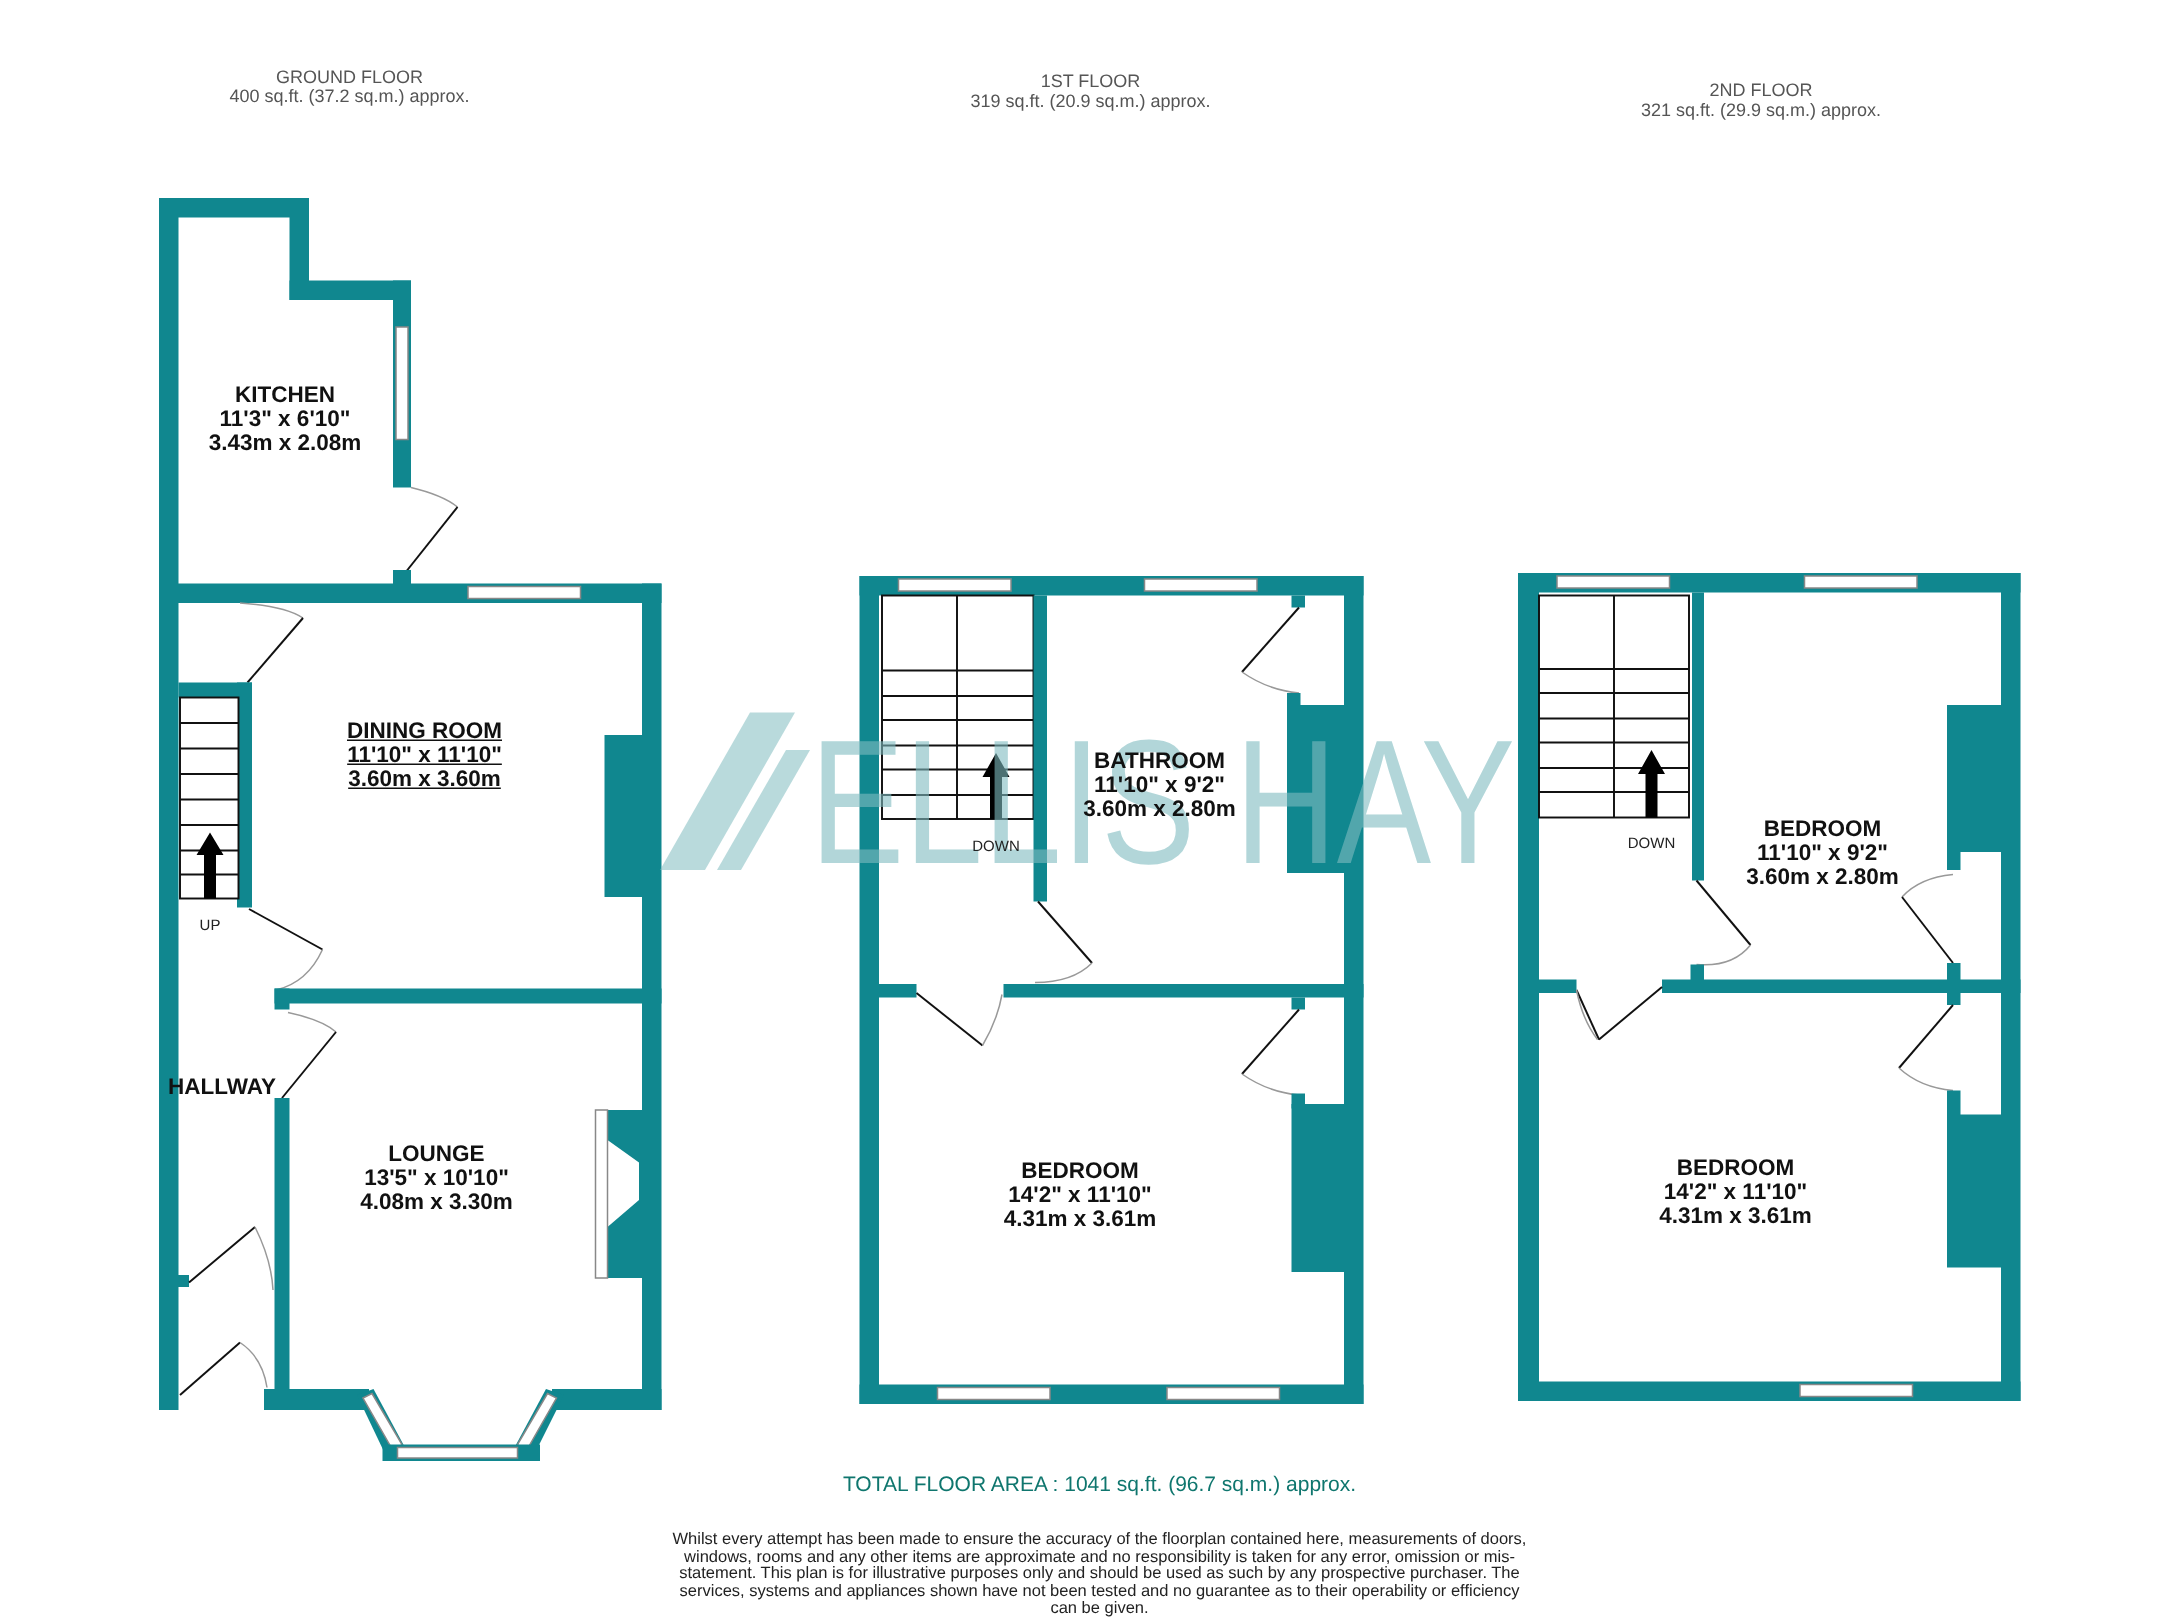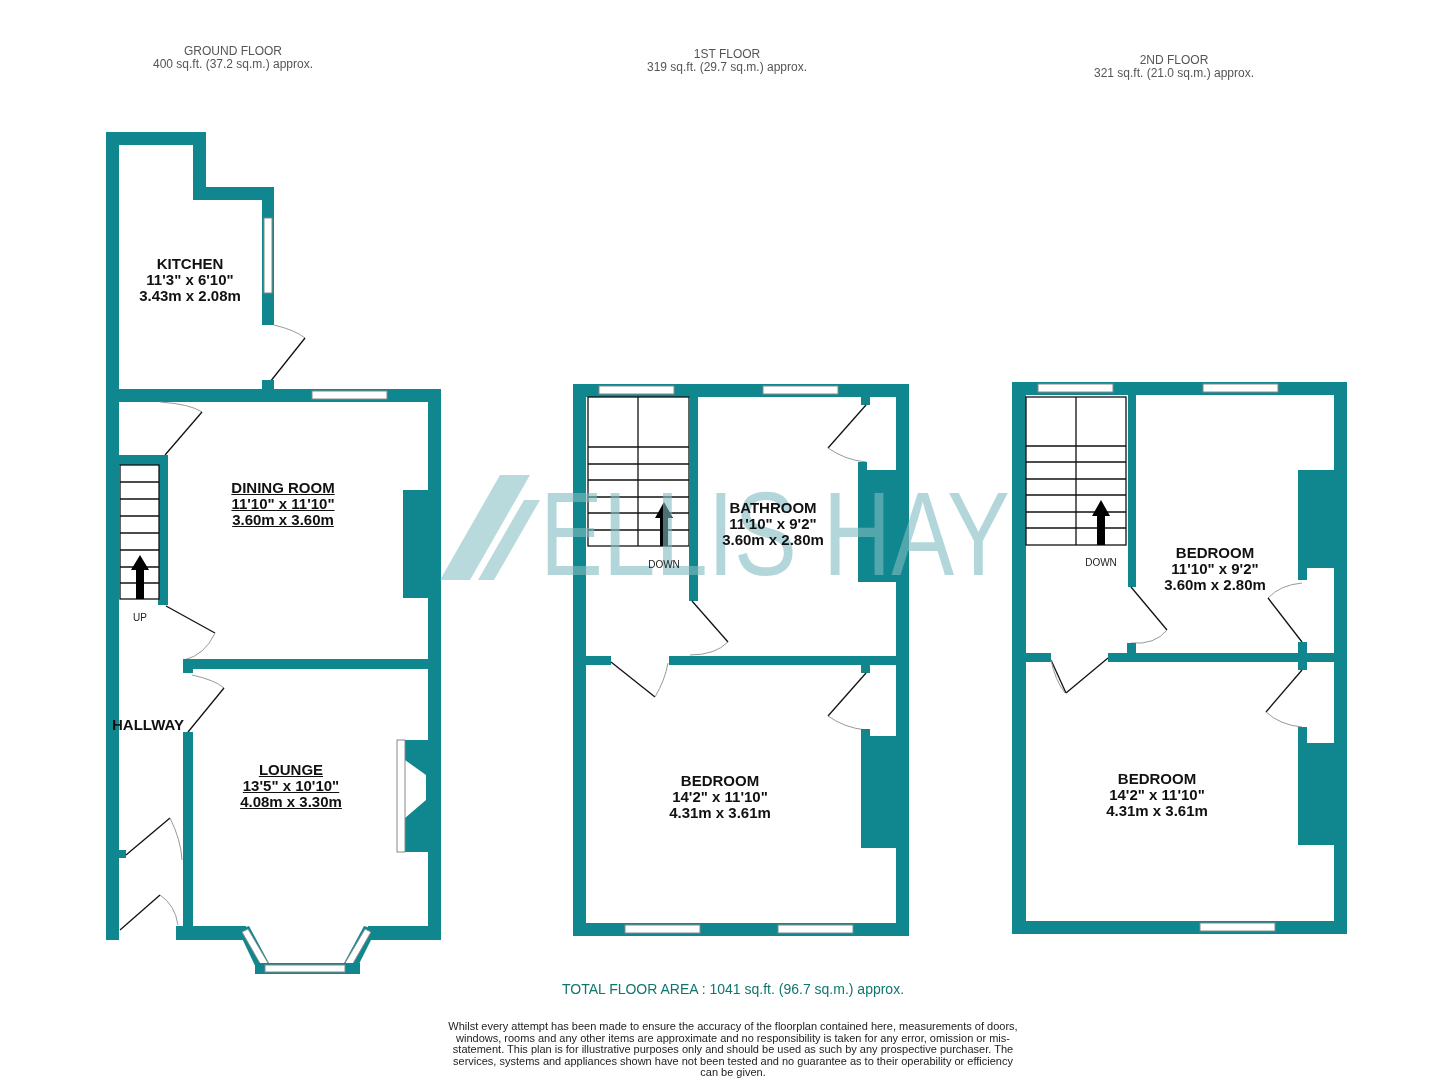--- a/index.html
+++ b/index.html
@@ -20,25 +20,25 @@
 </style>
 </head>
 <body>
 
 <div class="floor-header" style="left:83px; top:45px;">
   <span class="fh-title">GROUND FLOOR</span>
   <span class="fh-area">400 sq.ft. (37.2 sq.m.) approx.</span>
 </div>
 <div class="floor-header" style="left:577px; top:48px;text-align:center;">
   <span class="fh-title">1ST FLOOR</span>
-  <span class="fh-area">319 sq.ft. (29.7 sq.m.) approx.</span>
+  <span class="fh-area">319 sq.ft. (20.9 sq.m.) approx.</span>
 </div>
 <div class="floor-header" style="left:1024px; top:54px;">
   <span class="fh-title">2ND FLOOR</span>
-  <span class="fh-area">321 sq.ft. (21.0 sq.m.) approx.</span>
+  <span class="fh-area">321 sq.ft. (29.9 sq.m.) approx.</span>
 </div>
 
 <svg class="plan" width="1452" height="1080">
   <defs>
     <style>
       .w { fill: #10878f; }
       .win { fill: #ffffff; stroke: #888; stroke-width: 1; }
       .door { stroke: #111; stroke-width: 1.3; fill: none; }
       .arc { stroke: #999; stroke-width: 1; fill: none; }
       .stair { stroke: #111; stroke-width: 1.3; fill: #fff; }
@@ -205,21 +205,21 @@
 <div class="room-label" style="left:190px; top:256px;">
   <span>KITCHEN</span>
   <span>11'3"  x 6'10"</span>
   <span>3.43m  x 2.08m</span>
 </div>
 <div class="room-label" style="left:283px; top:480px;text-decoration:underline;">
   <span>DINING ROOM</span>
   <span>11'10"  x 11'10"</span>
   <span>3.60m  x 3.60m</span>
 </div>
-<div class="room-label" style="left:291px; top:762px;text-decoration:underline;">
+<div class="room-label" style="left:291px; top:762px;">
   <span>LOUNGE</span>
   <span>13'5"  x 10'10"</span>
   <span>4.08m  x 3.30m</span>
 </div>
 <div class="hallway-label" style="left:112px; top:716px;">HALLWAY</div>
 <div class="small-label" style="left:140px; top:612px;">UP</div>
 
 <div class="room-label" style="left:773px; top:500px;">
   <span>BATHROOM</span>
   <span>11'10"  x 9'2"</span>

